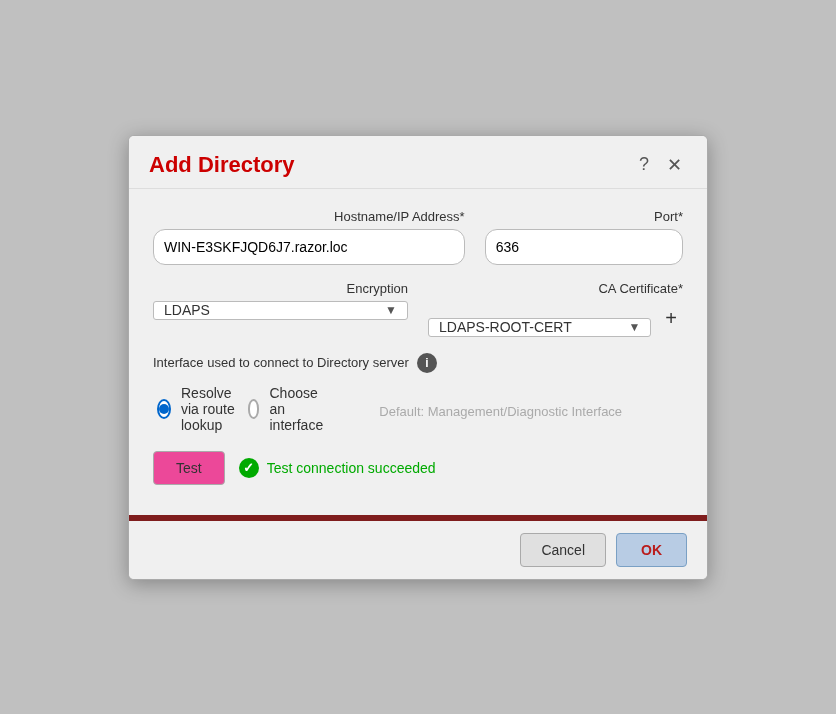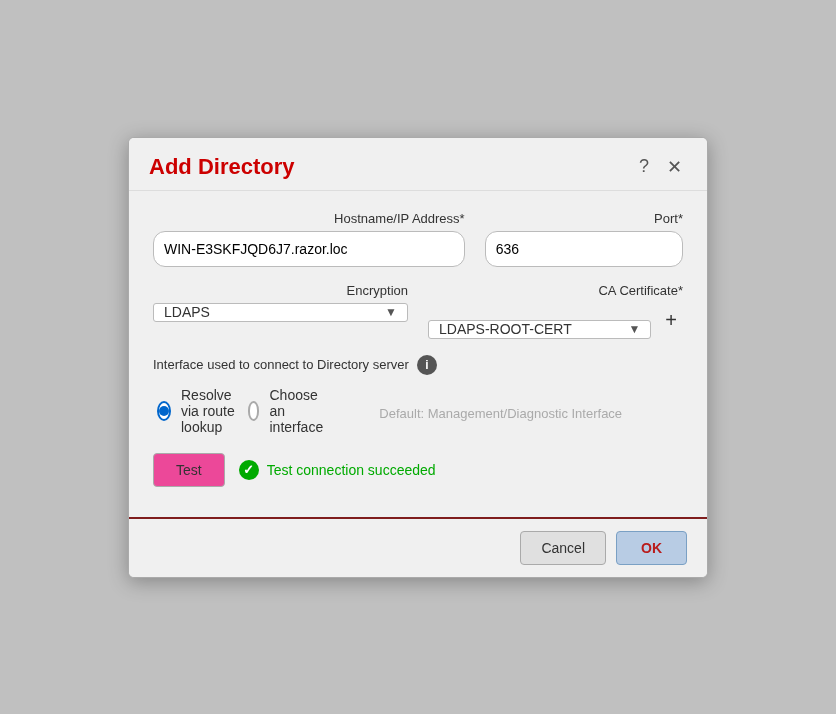--- a/index.html
+++ b/index.html
@@ -237,21 +237,21 @@
       justify-content: center;
       color: #fff;
       font-size: 13px;
       font-weight: bold;
     }
     .dialog-footer {
       display: flex;
       justify-content: flex-end;
       gap: 10px;
       padding: 12px 20px;
-      border-top: 2px solid #7f1d1d;
+      border-top: 6px solid #7f1d1d;
       background: #f0f0f0;
     }
     .btn-cancel {
       background: #e0e0e0;
       border: 1px solid #aaa;
       border-radius: 4px;
       padding: 8px 20px;
       font-size: 14px;
       cursor: pointer;
       color: #333;

